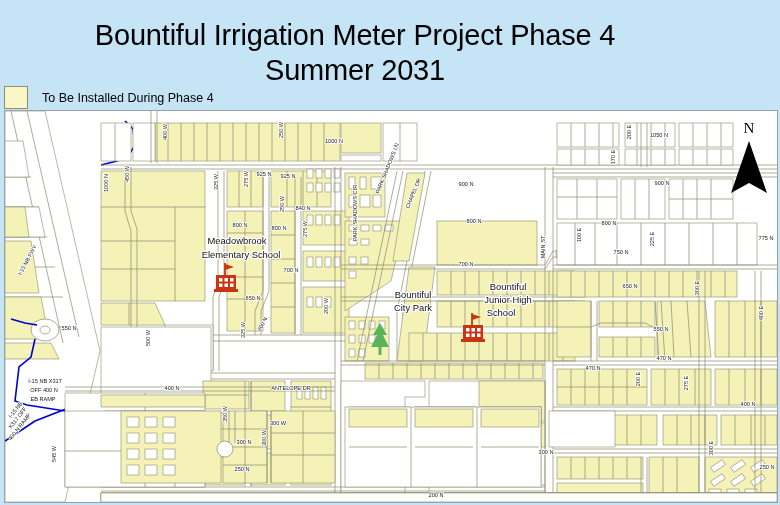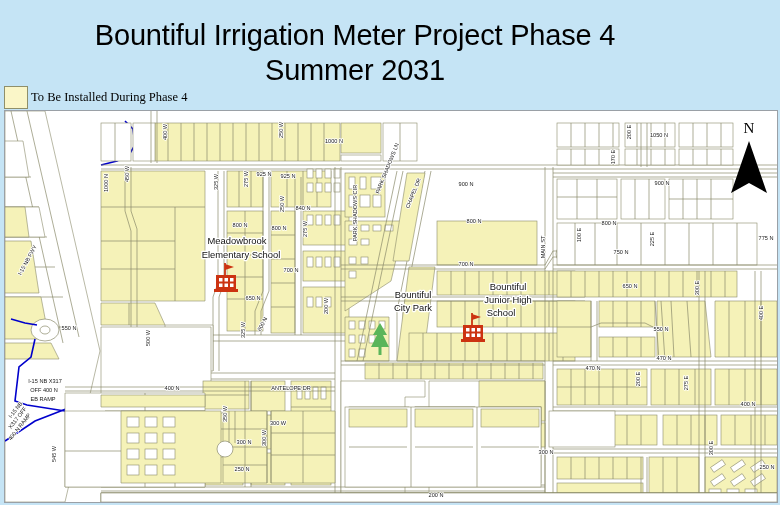--- a/index.html
+++ b/index.html
@@ -25,22 +25,22 @@
   }
   #title-line1{top:19px;font-size:29px;line-height:32px;}
   #title-line2{top:54px;font-size:29px;line-height:32px;}
 
   #legend{position:absolute;left:4px;top:86px;display:flex;align-items:center;}
   #legend-swatch{
     width:22px;height:21px;background:#faf6c8;border:1px solid #8f8f6a;
     display:inline-block;
   }
   #legend-label{
-    margin-left:3px;font-size:12.5px;color:#000;white-space:nowrap;
-    font-family:Liberation Serif, serif;
+    margin-left:14px;font-size:12.5px;color:#000;white-space:nowrap;
+    font-family:Liberation Sans, sans-serif;
   }
 
   
   #map{
     position:absolute;left:4px;top:110px;width:772px;height:391px;
     background:#ffffff;border:1px solid #9aa0a6;overflow:hidden;
   }
   #map svg{display:block;}
 
   

